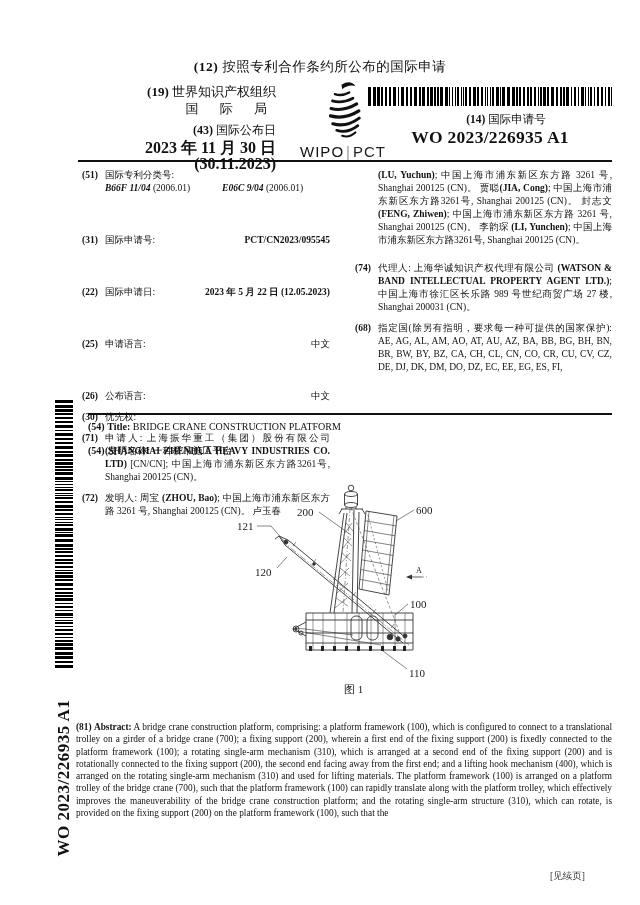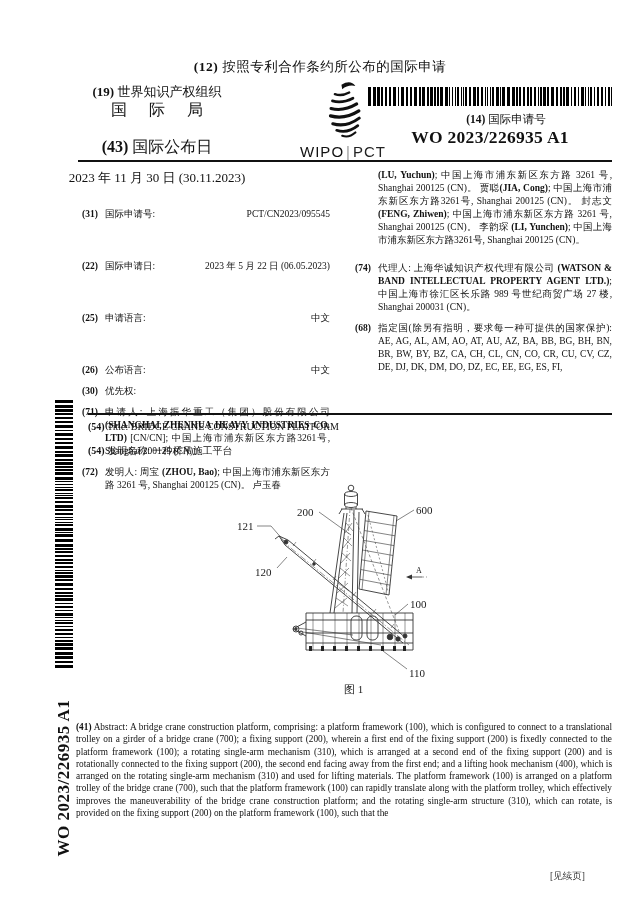--- a/index.html
+++ b/index.html
@@ -3,30 +3,30 @@
 <meta charset="utf-8">
 <title>WO 2023/226935 A1</title>
 <style>
   html,body{margin:0;padding:0;}
   body{
     width:640px;height:905px;position:relative;background:#ffffff;
     font-family:"Liberation Serif","DejaVu Serif",serif;color:#111;
     overflow:hidden;
   }
   .abs{position:absolute;}
-  .b{font-weight:400;}
+  .b{font-weight:700;}
   .s-b{font-weight:700;}
   .s-bi{font-weight:700;font-style:italic;}
   
   .h12{top:58px;left:0;right:0;text-align:center;font-size:13.5px;letter-spacing:.5px;font-family:Liberation Serif, serif;}
-  .org-block{top:85px;left:57px;width:200px;text-align:center;line-height:1;}
+  .org-block{top:85px;left:76px;width:200px;text-align:right;line-height:1;}
   .org-name{font-size:13px;}
-  .org-bureau{font-size:16px;letter-spacing:9px;margin-top:4px;padding-left:9px;}
-  .pubdate-label{font-size:16px;margin-top:21px;}
-  .pubdate-value{font-size:13px;margin-top:16px;font-weight:400;}
+  .org-bureau{font-size:13px;letter-spacing:9px;margin-top:4px;padding-left:9px;}
+  .pubdate-label{font-size:12px;margin-top:9px;}
+  .pubdate-value{font-size:16px;margin-top:4px;font-weight:700;}
   .num{font-weight:700;}
   .logo-block{top:82px;left:283px;width:120px;text-align:center;}
   .logo-text{font-family:"Liberation Sans","DejaVu Sans",sans-serif;font-size:15px;letter-spacing:1px;margin-top:1px;color:#111;}
   .logo-text .wipo{font-weight:400;}
   .logo-text .lsep{color:#999;font-weight:400;padding:0 2px;}
   .logo-text .pct{font-weight:500;color:#222;}
   .barcode-top{left:368px;top:87px;width:244px;height:19px;}
   .pub-label{left:400px;top:112px;width:212px;text-align:center;font-size:11.5px;}
   .pub-value{left:368px;top:127px;width:244px;text-align:center;font-size:17.5px;font-weight:700;letter-spacing:.3px;}
   .rule1{left:78px;top:160px;width:534px;height:2px;background:#111;}
@@ -260,34 +260,42 @@
     <i style="height: 3px; margin-bottom: 2px;"></i>
     <i style="height: 3px; margin-bottom: 1px;"></i>
     <i style="height: 3px; margin-bottom: 2px;"></i>
     <i style="height: 2px; margin-bottom: 2px;"></i>
     <i style="height: 3px; margin-bottom: 2px;"></i>
   </div>
 <div class="abs side-pubnum">WO 2023/226935 A1</div>
 
 <div class="abs col col-left">
 
+  <div class="frow">
+    <span class="fnum">(51)</span>
+    <div>国际专利分类号:</div>
+    <div class="codes">
+      <span><span class="s-bi">B66F 11/04</span> <span>(2006.01)</span></span>
+      <span><span class="s-bi">E06C 9/04</span> <span>(2006.01)</span></span>
+    </div>
+  </div>
 
   <div class="frow">
     <span class="fnum">(31)</span>
     <div class="kv">
         <span>国际申请号:</span>
         <span class="b">PCT/CN2023/095545</span>
       </div>
   </div>
 
   <div class="frow">
     <span class="fnum">(22)</span>
     <div class="kv">
         <span>国际申请日:</span>
-        <span class="b">2023 年 5 月 22 日 (06.05.2023)</span>
+        <span class="b">2023 年 5 月 22 日 (12.05.2023)</span>
       </div>
   </div>
 
   <div class="frow">
     <span class="fnum">(25)</span>
     <div class="kv">
         <span>申请语言:</span>
         <span>中文</span>
       </div>
   </div>
@@ -433,18 +441,18 @@
   <text x="24" y="47">121</text>
   <text x="42" y="93">120</text>
   <text x="197" y="125">100</text>
   <text x="196" y="194">110</text>
   <text class="amark" x="203" y="90">A</text>
   <text class="cap" x="131" y="210">图 1</text>
 </svg>
 </div>
 
 <div class="abs abstract">
-  <span class="num">(41)</span>
+  <span class="num">(81)</span>
   <span class="b">Abstract:</span>
   <span>A bridge crane construction platform, comprising: a platform framework (100), which is configured to connect to a translational trolley on a girder of a bridge crane (700); a fixing support (200), wherein a first end of the fixing support (200) is fixedly connected to the platform framework (100); a rotating single-arm mechanism (310), which is arranged at a second end of the fixing support (200) and is rotationally connected to the fixing support (200), the second end facing away from the first end; and a lifting hook mechanism (400), which is arranged on the rotating single-arm mechanism (310) and used for lifting materials. The platform framework (100) is arranged on a platform trolley of the bridge crane (700), such that the platform framework (100) can rapidly translate along with the platform trolley, which effectively improves the maneuverability of the bridge crane construction platform; and the rotating single-arm structure (310), which can rotate, is provided on the fixing support (200) on the platform framework (100), such that the</span>
 </div>
 
 <div class="abs footer-note">[见续页]</div>
 
 </body></html>

